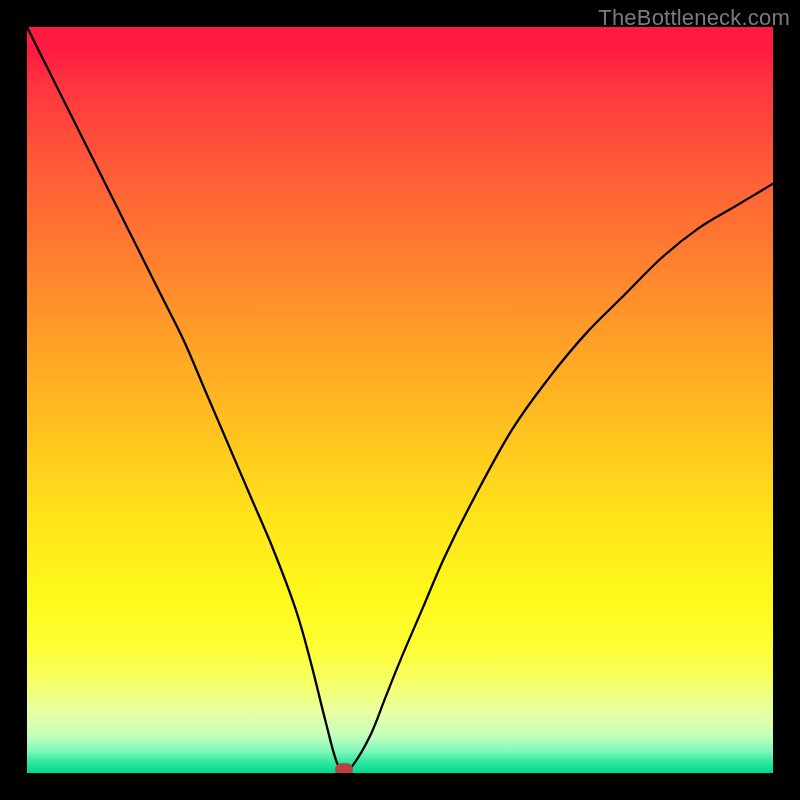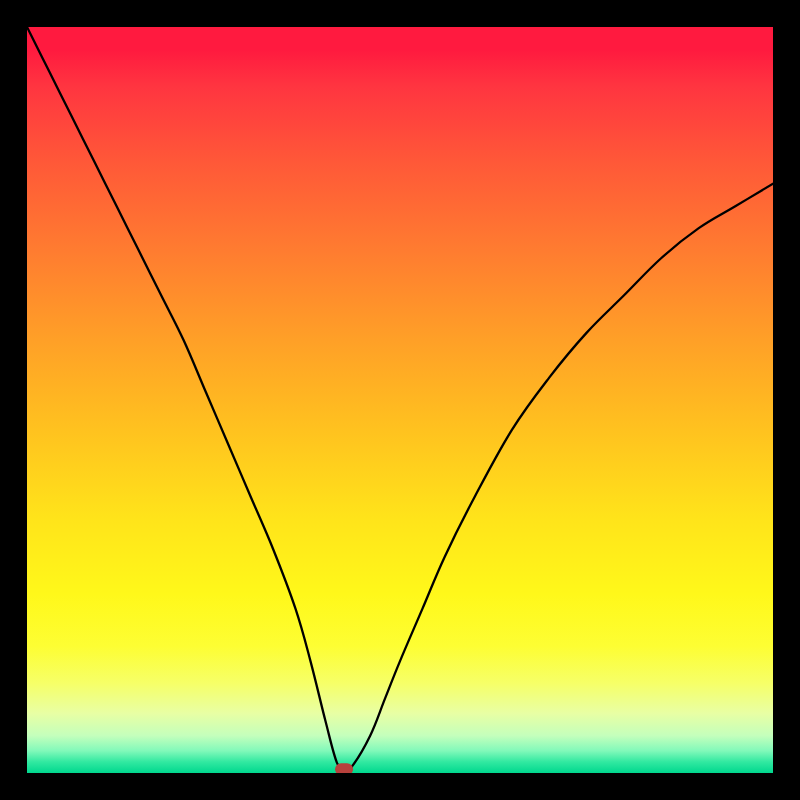--- a/index.html
+++ b/index.html
@@ -70,13 +70,14 @@
 <body>
 
 <div class="frame">
   <div class="plot-area">
     <div class="gradient-bg"></div>
     <svg class="curve-svg" viewBox="0 0 746 746" preserveAspectRatio="none">
       <path id="curve-path" class="curve-path" d="M 0.00 0.00 C 4.03 8.06, 14.32 28.65, 22.38 44.76 C 30.44 60.87, 36.70 73.41, 44.76 89.52 C 52.82 105.63, 59.08 118.17, 67.14 134.28 C 75.20 150.39, 81.46 162.93, 89.52 179.04 C 97.58 195.15, 103.84 207.69, 111.90 223.80 C 119.96 239.91, 126.22 252.45, 134.28 268.56 C 142.34 284.67, 148.60 295.86, 156.66 313.32 C 164.72 330.78, 170.98 346.74, 179.04 365.54 C 187.10 384.34, 193.36 398.96, 201.42 417.76 C 209.48 436.56, 215.74 451.18, 223.80 469.98 C 231.86 488.78, 238.12 502.06, 246.18 522.20 C 254.24 542.34, 261.85 561.74, 268.56 581.88 C 275.27 602.02, 278.11 613.96, 283.48 634.10 C 288.85 654.24, 293.70 675.65, 298.40 693.78 C 303.10 711.91, 306.23 726.08, 309.59 734.81 C 312.95 743.54, 314.36 741.33, 317.05 742.27 C 319.74 743.21, 319.81 746.07, 324.51 740.03 C 329.21 733.99, 337.12 721.05, 343.16 708.70 C 349.20 696.35, 352.71 684.83, 358.08 671.40 C 363.45 657.97, 366.29 650.21, 373.00 634.10 C 379.71 617.99, 387.32 600.68, 395.38 581.88 C 403.44 563.08, 408.36 549.80, 417.76 529.66 C 427.16 509.52, 435.51 492.81, 447.60 469.98 C 459.69 447.15, 471.47 424.32, 484.90 402.84 C 498.33 381.36, 508.77 368.08, 522.20 350.62 C 535.63 333.16, 546.07 320.63, 559.50 305.86 C 572.93 291.09, 583.37 281.99, 596.80 268.56 C 610.23 255.13, 620.67 243.35, 634.10 231.26 C 647.53 219.17, 657.97 210.82, 671.40 201.42 C 684.83 192.02, 695.27 187.10, 708.70 179.04 C 722.13 170.98, 739.29 160.69, 746.00 156.66"></path>
       <rect id="marker-rect" class="marker" x="308.05" y="736.27" width="18" height="12" rx="6" ry="6"></rect>
     </svg>
   </div>
+  <div class="watermark">TheBottleneck.com</div>
 </div>
 
 </body></html>

